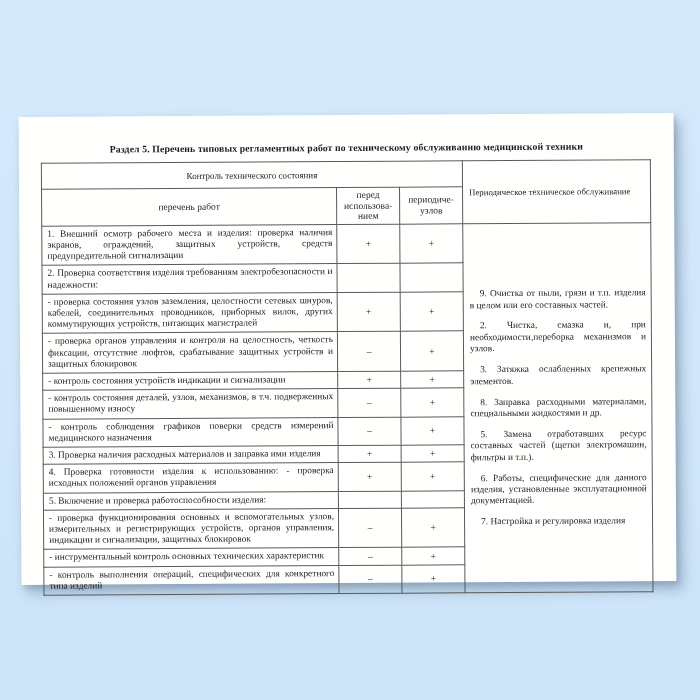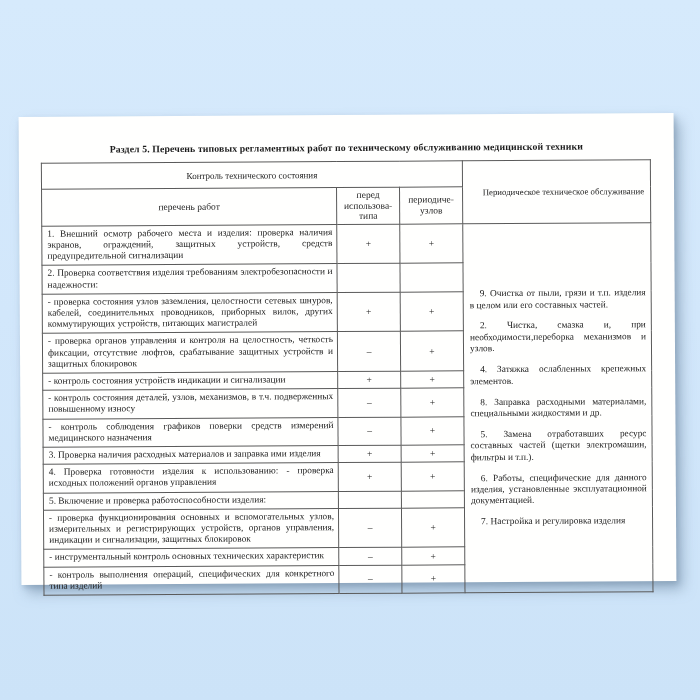--- a/index.html
+++ b/index.html
@@ -33,21 +33,21 @@
   col.c-before{width:63px;}
   col.c-periodic{width:63px;}
   col.c-maint{width:188px;}
   td.ghead{
     height:21px;text-align:center;font-size:9px;padding:2px 4px;
   }
   td.chead{
     height:28px;text-align:center;font-size:9.5px;line-height:10.6px;padding:2px 3px;
   }
   td.mhead{
-    text-align:right;font-size:8.8px;padding:2px 6px;
+    text-align:left;font-size:8.8px;padding:2px 6px;
   }
   td.work{
     font-size:9.4px;line-height:11.2px;
     padding:2px 4px 3px 5px;
     text-align:justify;text-align-last:left;
     hyphens:none;
   }
   td.mark{
     text-align:center;font-size:9.5px;padding:1px 2px;
   }
@@ -75,32 +75,32 @@
         <col class="c-periodic">
         <col class="c-maint">
     </colgroup>
     <tbody>
       <tr>
         <td class="ghead" colspan="3">Контроль технического состояния</td>
         <td class="mhead" rowspan="2">Периодическое техническое обслуживание</td>
       </tr>
       <tr>
         <td class="chead">перечень работ</td>
-        <td class="chead">перед использова- типа</td>
+        <td class="chead">перед использова- нием</td>
         <td class="chead">периодиче- узлов</td>
       </tr>
 
       <tr>
         <td class="work">1. Внешний осмотр рабочего места и изделия: проверка наличия экранов, ограждений, защитных устройств, средств предупредительной сигнализации</td>
         <td class="mark">+</td>
         <td class="mark">+</td>
         <td class="maint" rowspan="13">
           <p>9. Очистка от пыли, грязи и т.п. изделия в целом или его составных частей.</p>
           <p>2. Чистка, смазка и, при необходимости,переборка механизмов и узлов.</p>
-          <p>4. Затяжка ослабленных крепежных элементов.</p>
+          <p>3. Затяжка ослабленных крепежных элементов.</p>
           <p>8. Заправка расходными материалами, специальными жидкостями и др.</p>
           <p>5. Замена отработавших ресурс составных частей (щетки электромашин, фильтры и т.п.).</p>
           <p>6. Работы, специфические для данного изделия, установленные эксплуатационной документацией.</p>
           <p>7. Настройка и регулировка изделия</p>
         </td>
       </tr>
       <tr>
         <td class="work">2. Проверка соответствия изделия требованиям электробезопасности и надежности:</td>
         <td class="mark"></td>
         <td class="mark"></td>

